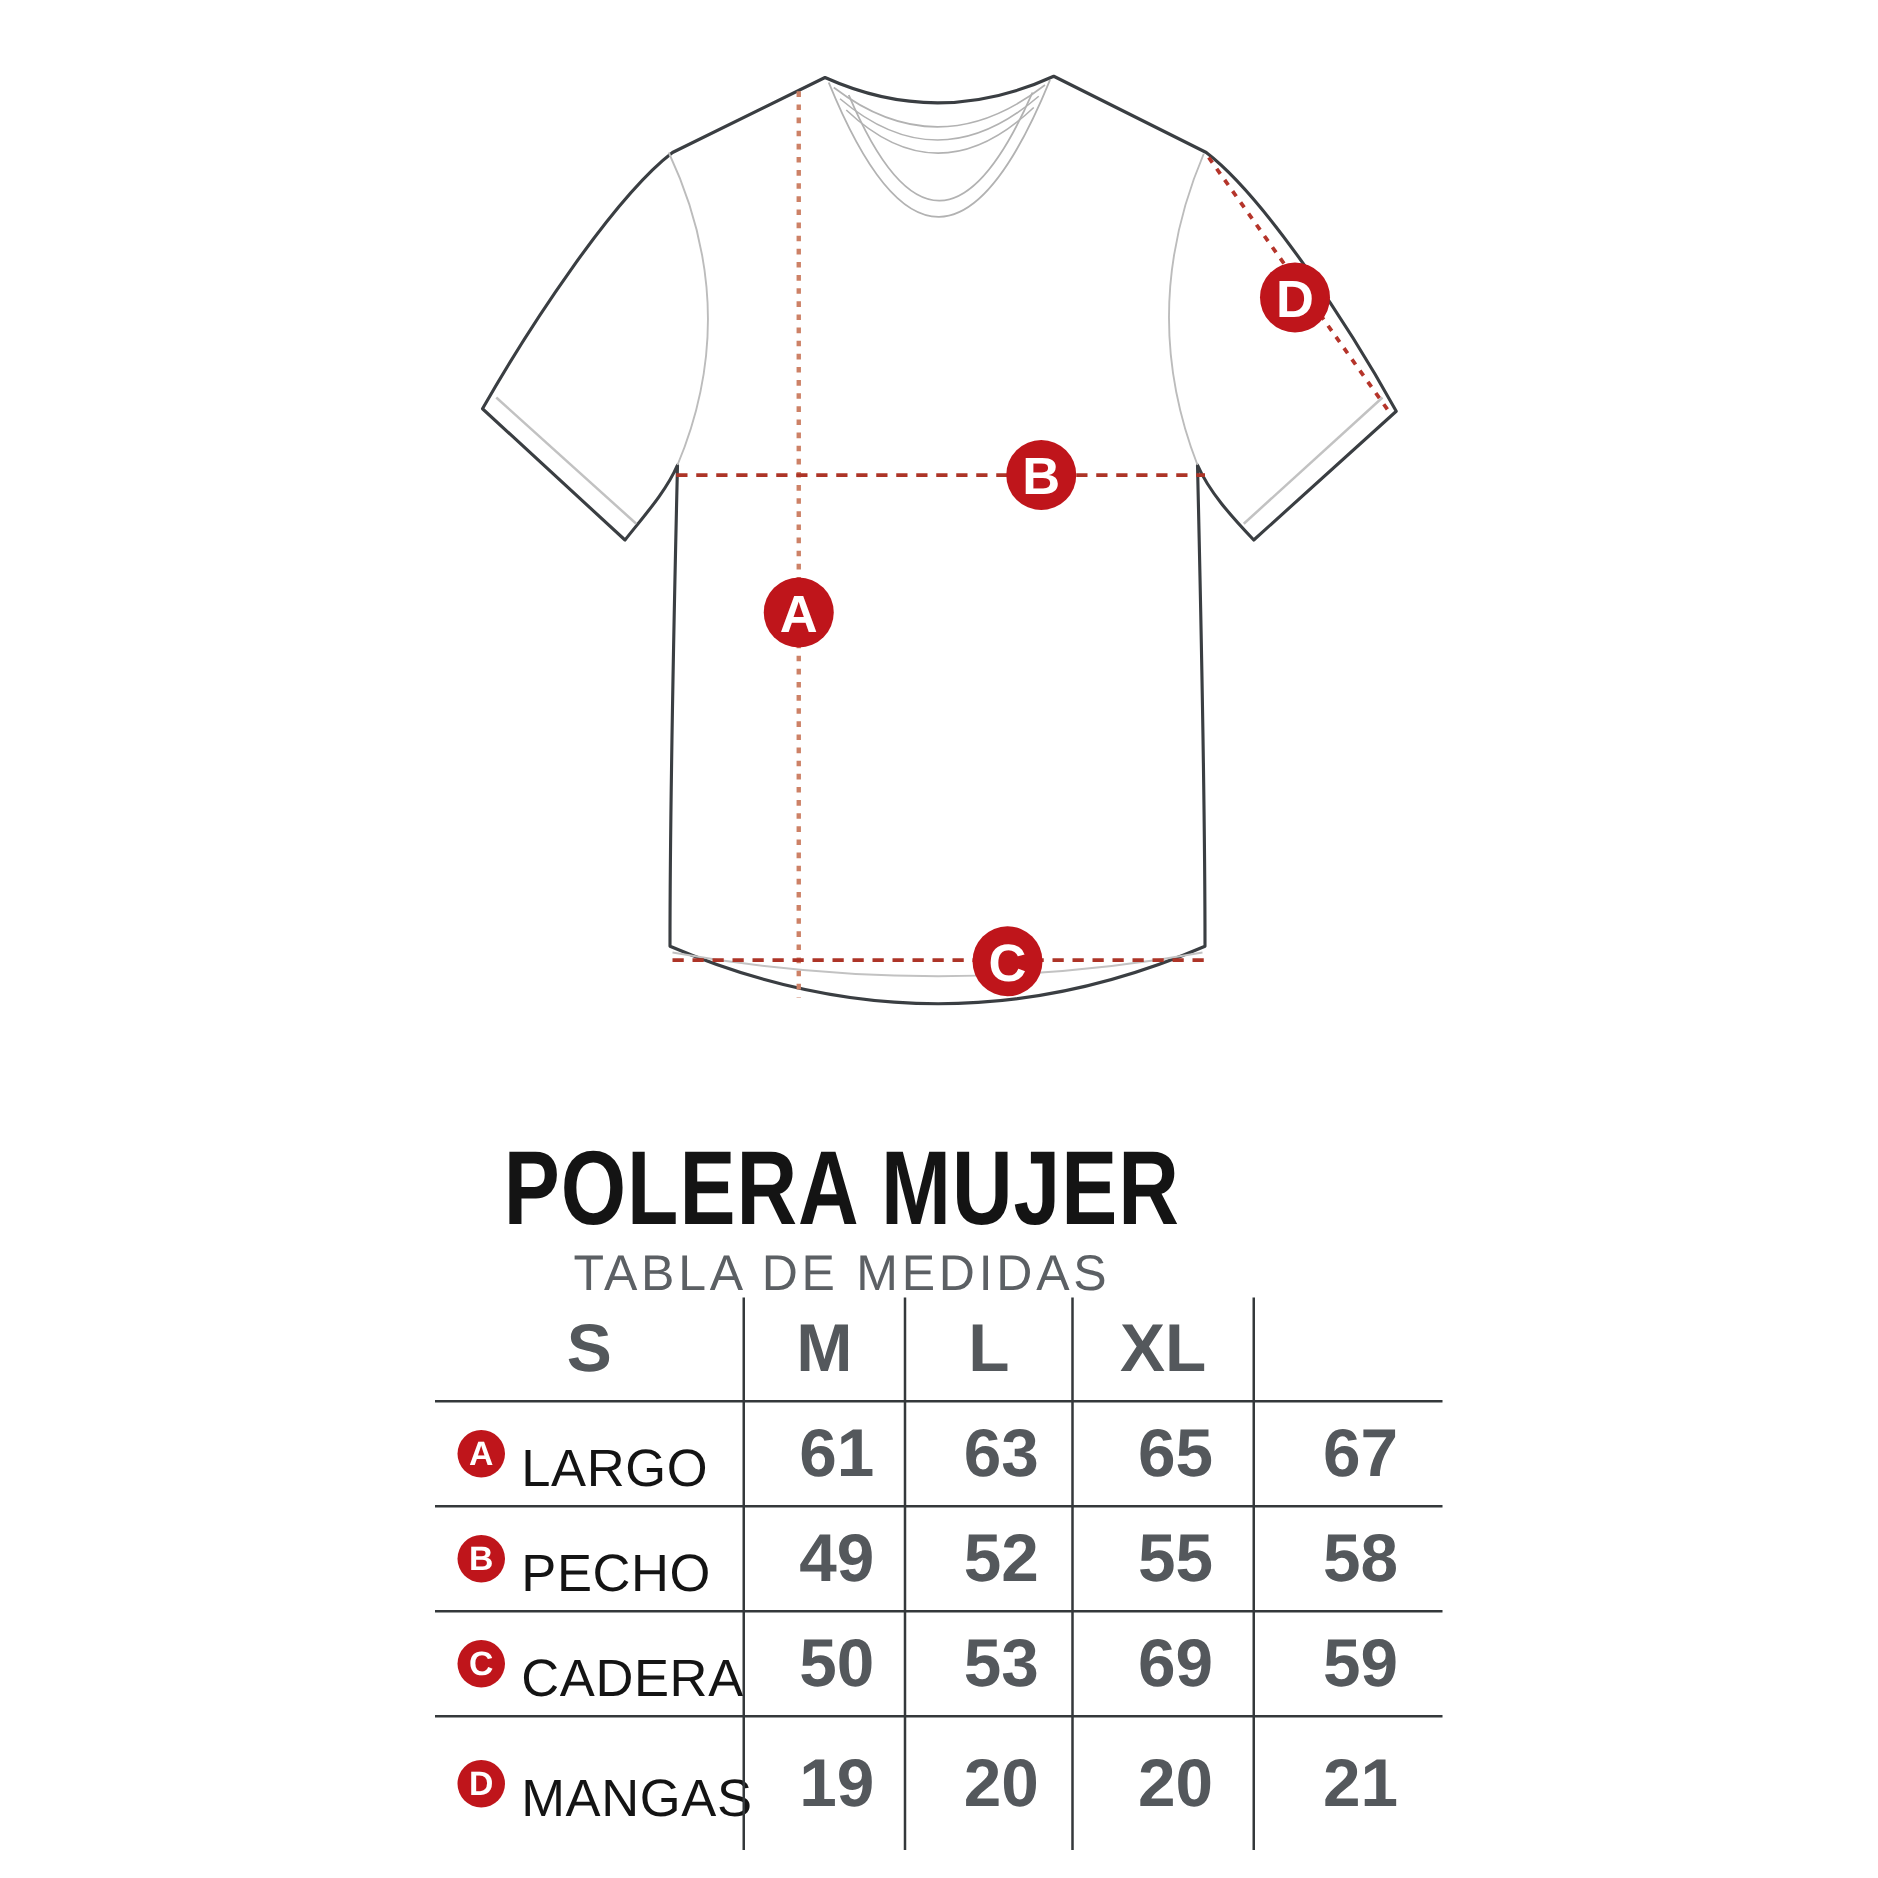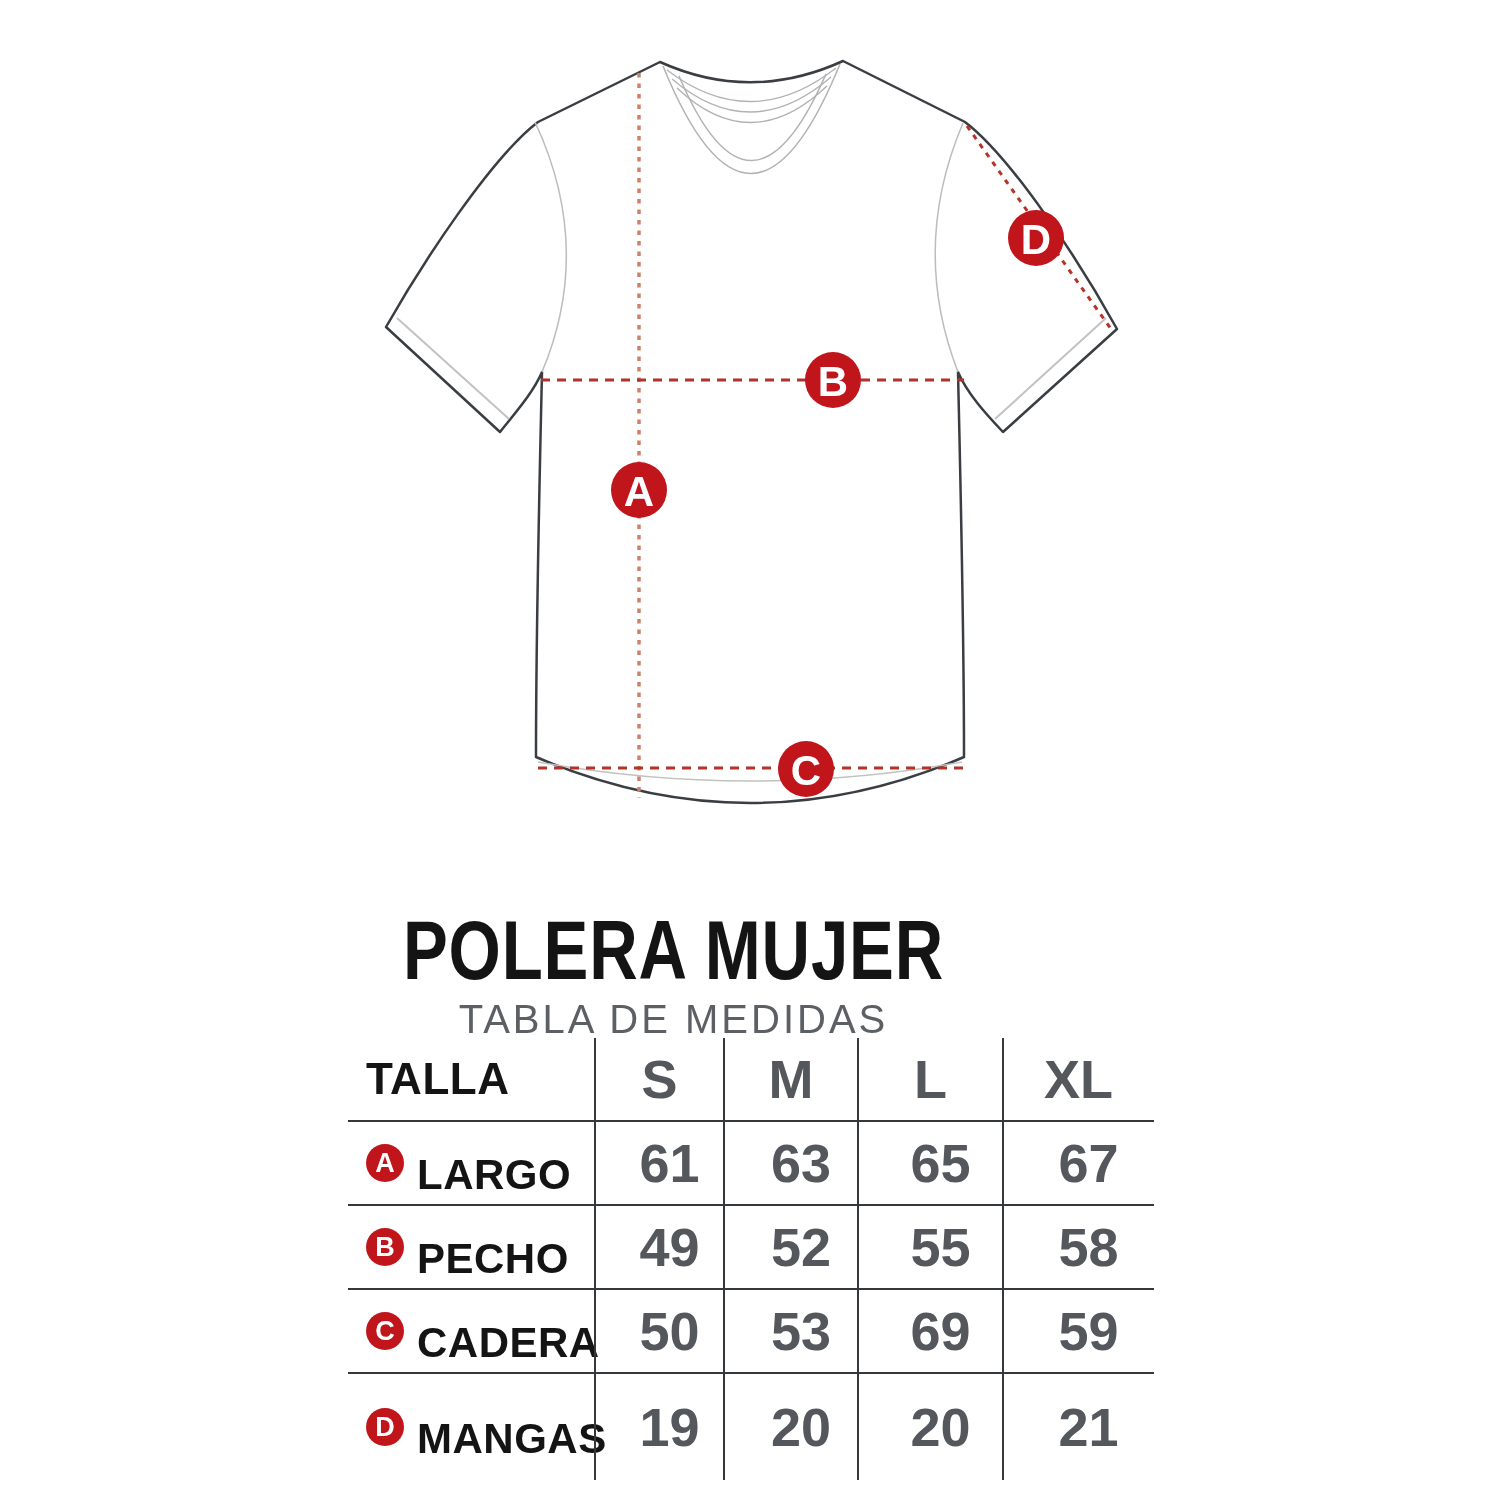--- a/index.html
+++ b/index.html
@@ -29,21 +29,21 @@
   }
   .trow.bordered{border-bottom:2px solid #34383b;}
   .trow.r-head{height:84px;}
   .trow.r-data{height:84px;}
   .trow.r-last{height:106px;}
   .tcell{display:flex;align-items:center;justify-content:center;}
   .label-cell{justify-content:flex-start;padding-left:18px;box-sizing:border-box;}
   .header-talla{font-size:44px;font-weight:700;color:#141414;letter-spacing:0.5px;}
   .size-cell{font-size:54px;font-weight:700;color:#54585c;}
   .value-cell{font-size:54px;font-weight:700;color:#54585c;margin-left:20px;}
-  .row-label{font-size:42px;font-weight:700;color:#141414;letter-spacing:0.5px;margin-top:23px;}
+  .row-label{font-size:42px;font-weight:400;color:#141414;letter-spacing:0.5px;margin-top:23px;}
   .badge{
     width:38px;height:38px;border-radius:50%;background:#bf151b;
     display:inline-flex;align-items:center;justify-content:center;
     margin-right:13px;flex:0 0 auto;
   }
   .badge-letter{font-size:27px;font-weight:700;color:#ffffff;line-height:1;}
 </style>
 </head>
 <body>
 
@@ -96,21 +96,20 @@
     <div class="subtitle">TABLA DE MEDIDAS</div>
   </div>
 
   <div class="size-table">
     <div class="vline" style="left:246px"></div>
     <div class="vline" style="left:375px"></div>
     <div class="vline" style="left:509px"></div>
     <div class="vline" style="left:654px"></div>
 
     <div class="trow r-head bordered">
-      <div class="tcell label-cell header-talla">TALLA</div>
       <div class="tcell size-cell">S</div>
       <div class="tcell size-cell">M</div>
       <div class="tcell size-cell">L</div>
       <div class="tcell size-cell">XL</div>
     </div>
 
     <div class="trow r-data bordered">
       <div class="tcell label-cell">
         <span class="badge">
             <span class="badge-letter">A</span>

